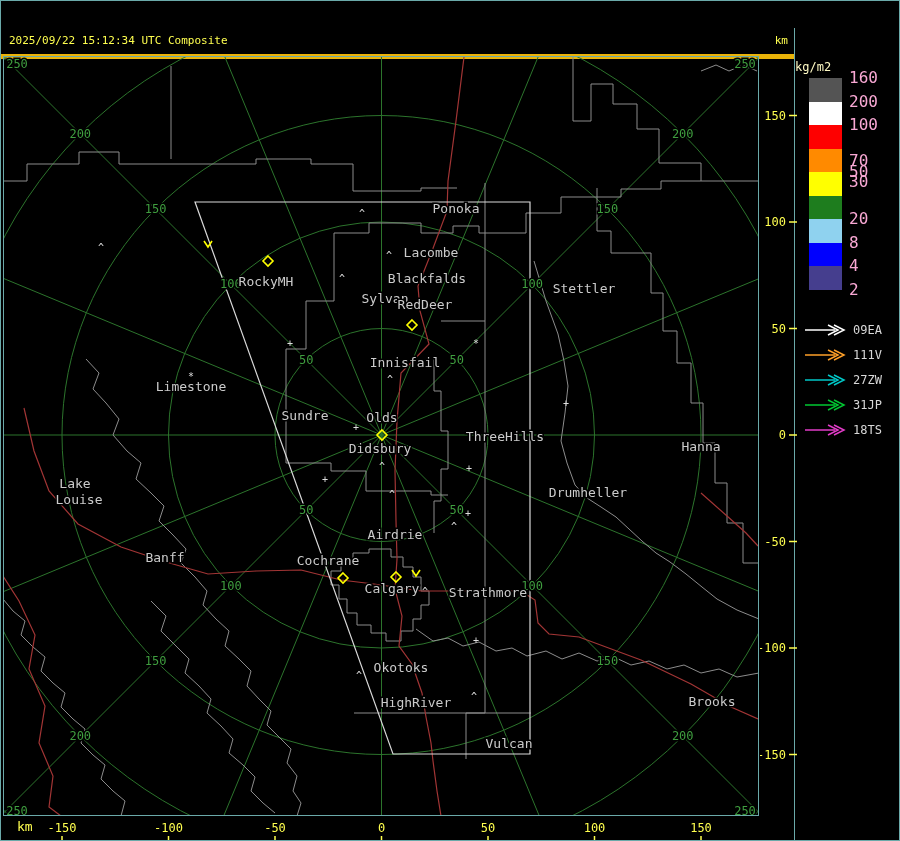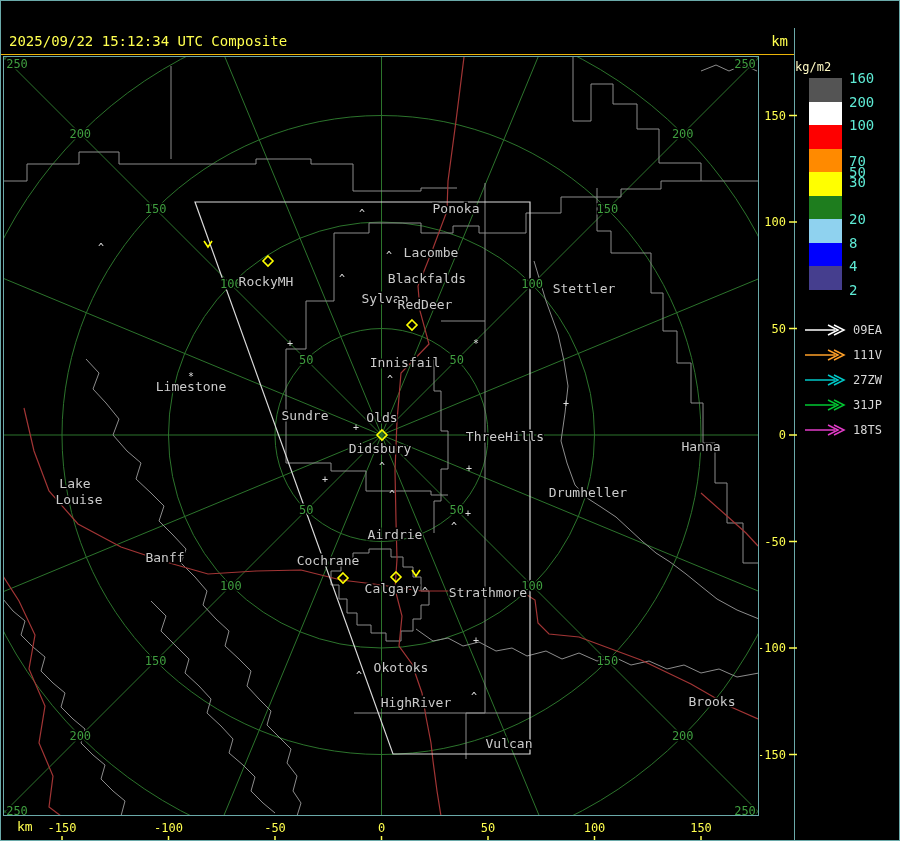--- a/index.html
+++ b/index.html
@@ -9,34 +9,34 @@
     font-family:"DejaVu Sans Mono",monospace;
     overflow:hidden;
   }
   .title-bar{
     position:absolute;left:0;top:0;width:100%;height:26px;
     border-bottom:1px solid #6aa9a9;
     color:#e2e2e2;font-size:13px;line-height:26px;text-align:center;letter-spacing:1px;
   }
   .status-bar{
     position:absolute;left:0;top:27px;width:793px;height:26px;
-    border-bottom:1px solid #eab308;
-    color:#ffff4f;font-size:14px;line-height:26px;
+    border-bottom:5px solid #eab308;
+    color:#ffff4f;font-size:11px;line-height:26px;
   }
   .status-ts{position:absolute;left:8px;}
   .status-km{position:absolute;right:6px;}
   .vdivider{position:absolute;left:793px;top:27px;width:1px;height:812px;background:#6aa9a9;}
   .map-svg{position:absolute;left:0;top:55px;}
   .right-axis-svg{position:absolute;left:759px;top:55px;}
   .bottom-axis-svg{position:absolute;left:0;top:816px;}
   .bottom-km{position:absolute;left:16px;top:818px;color:#ffff4f;font-size:13px;}
   .legend-panel{position:absolute;left:794px;top:27px;width:106px;height:813px;}
   .legend-unit{position:absolute;top:16px;left:0;width:100%;color:#fef9c3;font-size:12px;margin-top:16px;}
   .swatch{position:absolute;left:14px;width:33px;}
-  .swlabel{position:absolute;left:54px;width:44px;height:16px;line-height:16px;color:#5eead4;font-size:14px;}
+  .swlabel{position:absolute;left:54px;width:44px;height:16px;line-height:16px;color:#f9a8d4;font-size:16px;}
   #legend-vectors{position:absolute;left:0;top:288px;}
   svg{font-family:"DejaVu Sans Mono",monospace;}
   svg text{font-family:"DejaVu Sans Mono",monospace;}
 </style>
 </head>
 <body>
 
 <div class="screen">
 
 

